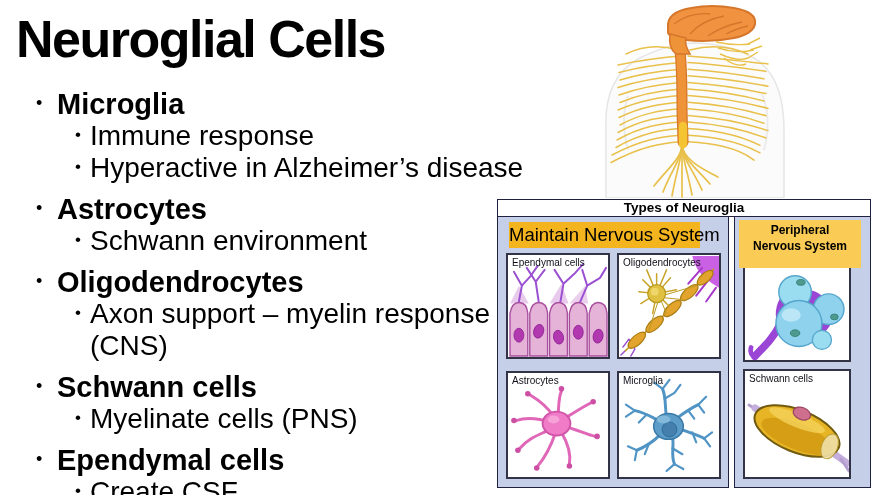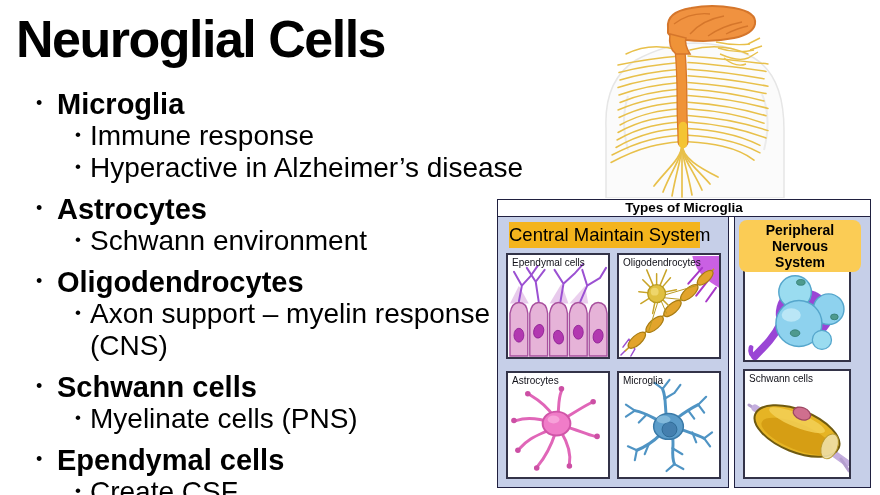--- a/index.html
+++ b/index.html
@@ -43,22 +43,22 @@
     border:1px solid var(--diagram_border,#202040);box-sizing:border-box;
   }
   .cns-banner{
     position:absolute;left:11px;top:5px;width:191px;height:26px;
     background:var(--banner_gold,#F4B41D);
     font-size:18.5px;line-height:26px;text-align:center;white-space:nowrap;
   }
   .pns-banner{
     position:absolute;left:4px;top:3px;width:122px;min-height:48px;
     background:var(--banner_gold_light,#FBCC55);
-    font-size:14px;font-weight:700;line-height:16px;text-align:center;
-    padding:2px 10px;box-sizing:border-box;z-index:3;border-radius:8px;
+    font-size:12px;font-weight:700;line-height:16px;text-align:center;
+    padding:2px 10px;box-sizing:border-box;z-index:3;
   }
   .panel{
     position:absolute;background:#fff;border:2px solid #333348;box-sizing:border-box;
     overflow:hidden;
   }
   .panel-label{position:absolute;left:4px;top:2px;font-size:10px;color:#101018;z-index:2;}
   .cell-art{position:absolute;left:0;top:0;width:100%;height:100%;}
   #panel-ependymal{left:8px;top:36px;width:104px;height:106px;}
   #panel-oligo{left:119px;top:36px;width:104px;height:106px;}
   #panel-astro{left:8px;top:154px;width:104px;height:108px;}
@@ -197,24 +197,24 @@
 
     <g>
       <path d="M70,33 L70,28 Q68,12 93,8 Q114,4 136,8 Q159,12 157,24 Q155,34 136,38 Q111,43 88,40 Q72,38 70,33 Z" fill="#f09240" stroke="#d5762b" stroke-width="2"></path>
       <path d="M76,24 Q92,12 112,14 M92,34 Q104,20 126,16 M110,36 Q124,26 144,22 M128,34 Q140,28 150,26" fill="none" stroke="#d5762b" stroke-width="1.3"></path>
       <path d="M72,34 Q70,48 78,54 L92,54 Q86,44 88,38 Z" fill="#ef9338" stroke="#d5762b" stroke-width="1.5"></path>
     </g>
   </svg>
 
   <div class="diagram">
 
-    <div class="dg-header">Types of Microglia</div>
+    <div class="dg-header">Types of Neuroglia</div>
 
     <div class="cns-box">
-      <div class="cns-banner">Central Maintain System</div>
+      <div class="cns-banner">Maintain Nervous System</div>
 
       <div class="panel" id="panel-ependymal">
         <span class="panel-label">Ependymal cells</span>
         <svg class="cell-art" viewBox="0 0 101 101">
           <polygon points="2,48 21,48 11,30" fill="#cd8ad4" opacity="0.45"></polygon>
           <polygon points="42,48 61,48 54,28" fill="#cd8ad4" opacity="0.45"></polygon>
           <polygon points="62,48 81,48 78,30" fill="#cd8ad4" opacity="0.4"></polygon>
           <g stroke="#9b50d2" stroke-width="2" fill="none" stroke-linecap="round">
             <path d="M11,46 L14,30 M14,30 L6,16 M14,30 L23,20 M23,20 L30,10"></path>
             <path d="M31,46 L28,26 M28,26 L19,12 M28,26 L37,14"></path>

